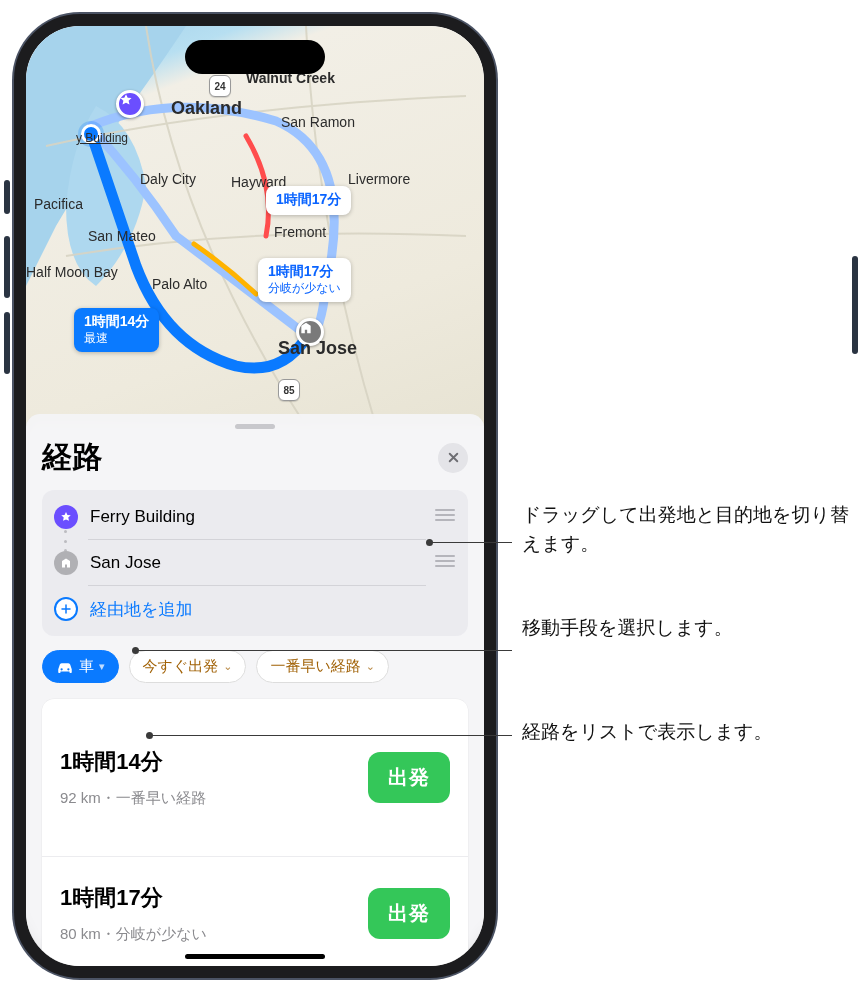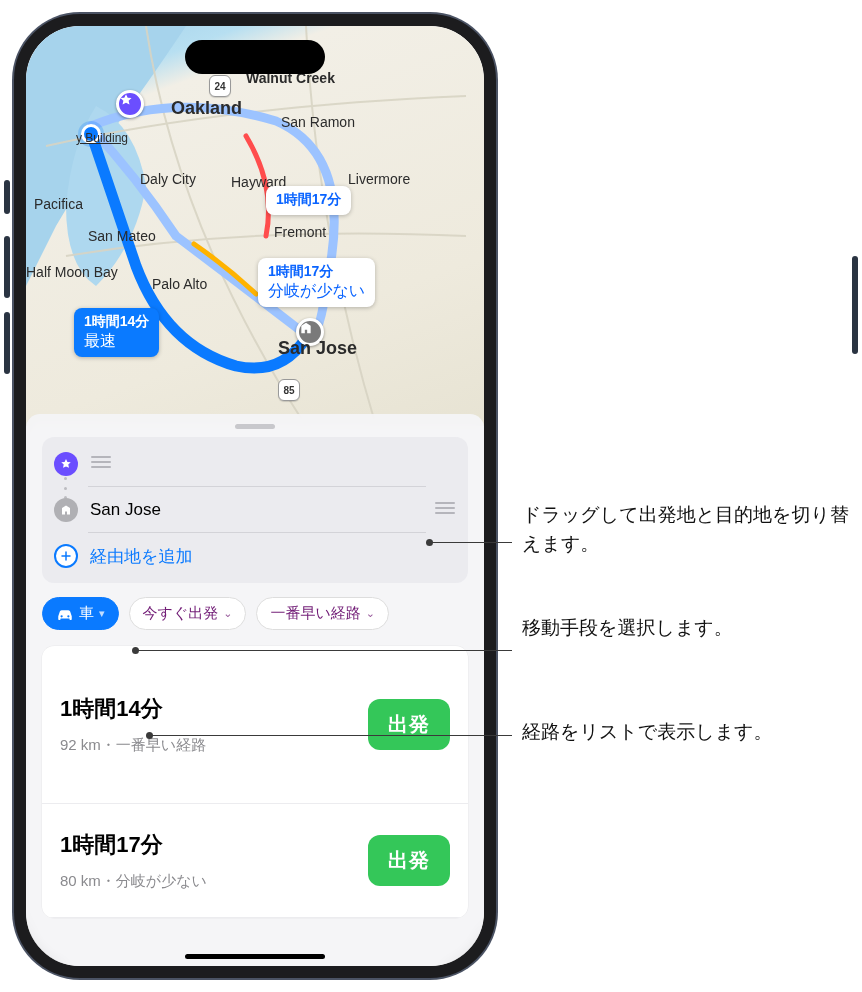--- a/index.html
+++ b/index.html
@@ -22,21 +22,21 @@
     .sb-right { display: flex; align-items: center; gap: 6px; }
 
     
     .map { position: absolute; top: 0; left: 0; right: 0; height: 400px; background: linear-gradient(160deg,#9fceea 0%, #b7dff1 14%, #f2efe6 20%, #eeeadd 70%, #e7e3d3 100%); overflow: hidden; }
     .map svg { position: absolute; inset: 0; }
     .city { position: absolute; font-size: 14px; color: #2b2b2b; font-weight: 500; white-space: nowrap; }
     .city.big { font-size: 18px; font-weight: 700; }
     .shield { display:inline-flex; align-items:center; justify-content:center; width:22px; height:22px; border-radius:6px; background:#fff; border:1px solid #999; font-size:10px; font-weight:700; color:#333; box-shadow:0 1px 1px rgba(0,0,0,.15);}
     .callout { position: absolute; background: #fff; border-radius: 8px; padding: 5px 10px 6px; font-size: 14px; line-height: 1.25; box-shadow: 0 1px 4px rgba(0,0,0,.25); white-space: nowrap; }
     .callout .t1 { color:#0a64ff; font-weight:600;}
-    .callout .t2 { color:#0a64ff; font-size:16px;}
+    .callout .t2 { color:#0a64ff; font-size:12px;}
     .callout.primary { background: #0a7aff; }
     .callout.primary .t1, .callout.primary .t2 { color: #fff; }
     .pin { position:absolute; width:28px; height:28px; border-radius:50%; border:3px solid #fff; box-shadow:0 1px 3px rgba(0,0,0,.4);}
     .pin.star { background:#6b4eff; display:flex; align-items:center; justify-content:center; color:#fff;}
     .pin.dest { background:#7a7a7a; display:flex; align-items:center; justify-content:center; color:#fff;}
     .bluedot{position:absolute; width:20px;height:20px;border-radius:50%;background:#0a7aff;border:3px solid #fff;box-shadow:0 0 0 3px rgba(10,122,255,.25);}
 
     
     .sheet { position: absolute; left: 0; right: 0; top: 388px; bottom: 0; background: #f4f4f6ee; border-top-left-radius: 14px; border-top-right-radius: 14px; backdrop-filter: blur(6px); padding: 10px 16px 0; }
     .grabber { width: 40px; height: 5px; background: #c8c8cc; border-radius: 3px; margin: 0 auto 8px; }
@@ -49,21 +49,21 @@
     .wp-divider { position:absolute;left:46px;right:42px;bottom:0;height:1px;background:#d3d3d8;}
     .wp-icon { width:24px;height:24px;border-radius:50%;display:flex;align-items:center;justify-content:center;margin-right:12px;flex-shrink:0;}
     .wp-icon.start{background:#6b4eff;color:#fff;}
     .wp-icon.end{background:#b0b0b4;color:#fff;}
     .wp-icon.add{background:#fff;border:2px solid #0a7aff;color:#0a7aff;font-weight:700;}
     .wp-label{font-size:17px;flex:1;}
     .wp-label.add{color:#0a7aff;}
     .wp-handle{color:#b5b5bb;}
 
     .chips { display:flex; gap:10px; margin:14px 0 16px; }
-    .chip { display:flex; align-items:center; gap:5px; padding:6px 13px; border-radius:18px; background:#fff; border:1px solid #ddd; font-size:15px; color:#701a75; }
+    .chip { display:flex; align-items:center; gap:5px; padding:6px 13px; border-radius:18px; background:#fff; border:1px solid #ddd; font-size:15px; color:#a16207; }
     .chip.active { background:#0a7aff; color:#fff; border-color:#0a7aff;}
     .chip .chev { font-size:11px; opacity:.75; }
 
     .routes { background:#fff; border-radius:12px; overflow:hidden; box-shadow:0 0 0 .5px rgba(0,0,0,.05);}
     .route { display:flex; align-items:center; justify-content:space-between; padding:26px 18px; border-bottom:1px solid #ececef; gap:14px;}
     .route-info .time { font-size:22px; font-weight:700; }
     .route-info .meta { font-size:15px; color:#8a8a8e; margin-top:12px;}
     .go-btn { background:#34c759; color:#fff; font-size:20px; font-weight:700; border-radius:12px; padding:12px 20px; letter-spacing:1px;}
 
     .home-indicator{position:absolute;bottom:7px;left:50%;transform:translateX(-50%);width:140px;height:5px;background:#000;border-radius:3px;z-index:30;}
@@ -147,28 +147,37 @@
           <div class="t2">分岐が少ない</div>
         </div>
         <div class="callout primary" style="left:48px; top:282px;">
           <div class="t1">1時間14分</div>
           <div class="t2">最速</div>
         </div>
       </div>
 
       <div class="sheet">
         <div class="grabber"></div>
+        <div class="sheet-head">
+          <div class="sheet-title">経路</div>
+          <div class="close-btn">
+            <svg width="13" height="13" viewBox="0 0 24 24" stroke="#6e6e73" stroke-width="3.5" stroke-linecap="round">
+                <path d="M5 5l14 14M19 5L5 19"></path>
+              </svg>
+          </div>
+        </div>
 
         <div class="waypoints">
           <div class="wp-row">
             <span class="wp-icon start">
               <svg width="12" height="12" viewBox="0 0 24 24" fill="#fff">
                   <path d="M12 2l2.9 6 6.6.6-5 4.6 1.5 6.5L12 16.9 6 19.7l1.5-6.5-5-4.6 6.6-.6z"></path>
                 </svg>
             </span>
+            <span class="wp-label">Ferry Building</span>
             <span class="wp-handle">
               <svg width="22" height="14" viewBox="0 0 22 14" stroke="#b5b5bb" stroke-width="2" stroke-linecap="round">
                   <line x1="2" y1="2" x2="20" y2="2"></line>
                   <line x1="2" y1="7" x2="20" y2="7"></line>
                   <line x1="2" y1="12" x2="20" y2="12"></line>
                 </svg>
             </span>
             <div class="wp-divider"></div>
           </div>
           <div style="position:relative;height:0;">

